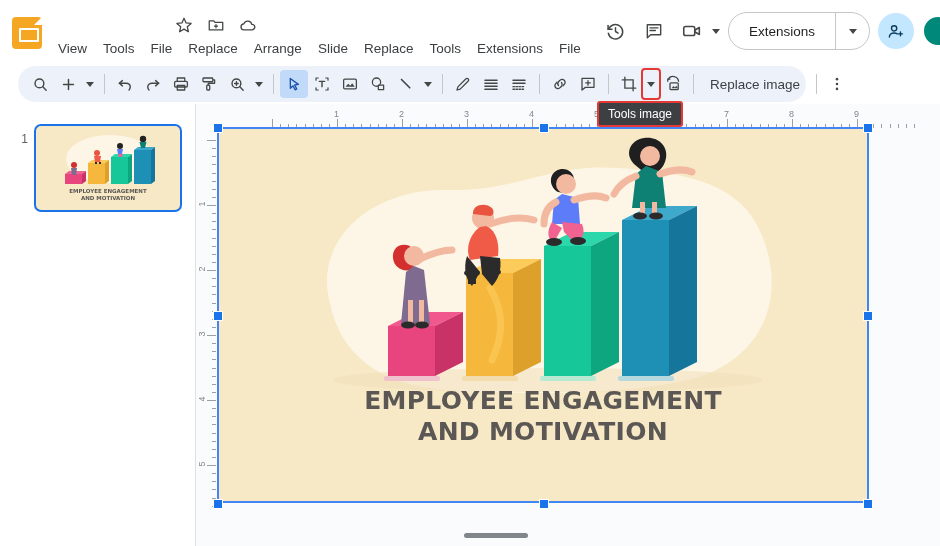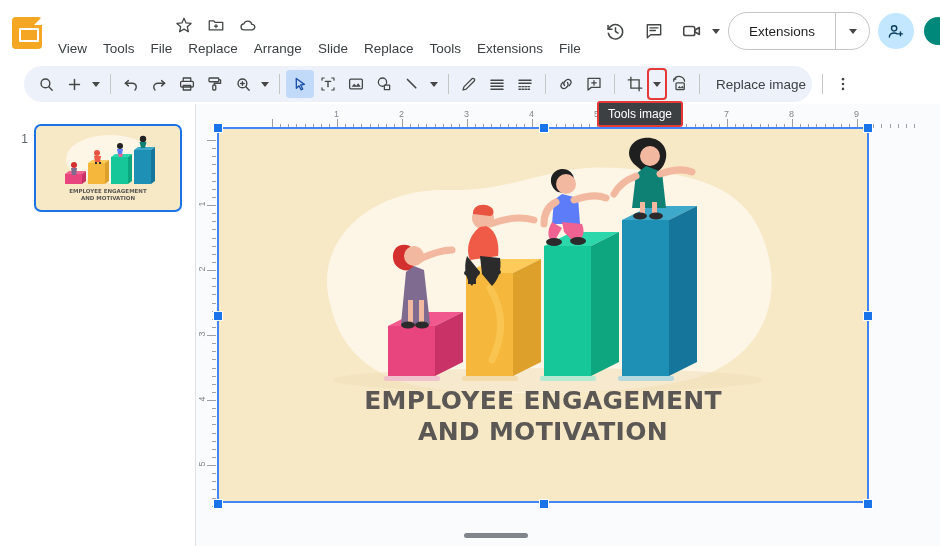--- a/index.html
+++ b/index.html
@@ -62,21 +62,21 @@
   .share-btn {
     width: 36px; height: 36px; border-radius: 50%; background: #c2e7ff; margin-left: 8px;
     display: flex; align-items: center; justify-content: center; color: #0b3c5d;
   }
   .avatar {
     width: 32px; height: 32px; border-radius: 50%; background: #00897b; margin-left: 8px; margin-right: -14px;
     border: 2px solid #ffffff;
   }
 
   
-  .toolbar-wrap { position: absolute; left: 12px; top: 64px; width: 808px; height: 40px; background: #ffffff; }
+  .toolbar-wrap { position: absolute; left: 6px; top: 64px; width: 808px; height: 40px; background: #ffffff; }
   .toolbar {
     position: absolute; left: 12px; top: 2px; right: 8px; height: 36px;
     background: #edf2fa; border-radius: 18px;
     display: flex; align-items: center; padding: 0 8px; gap: 0px;
   }
   .tb-btn {
     width: 28px; height: 28px; border-radius: 4px; display: flex; align-items: center; justify-content: center;
     color: #444746; flex: 0 0 auto; position: relative;
   }
   .tb-btn.active { background: #c2daf9; }

